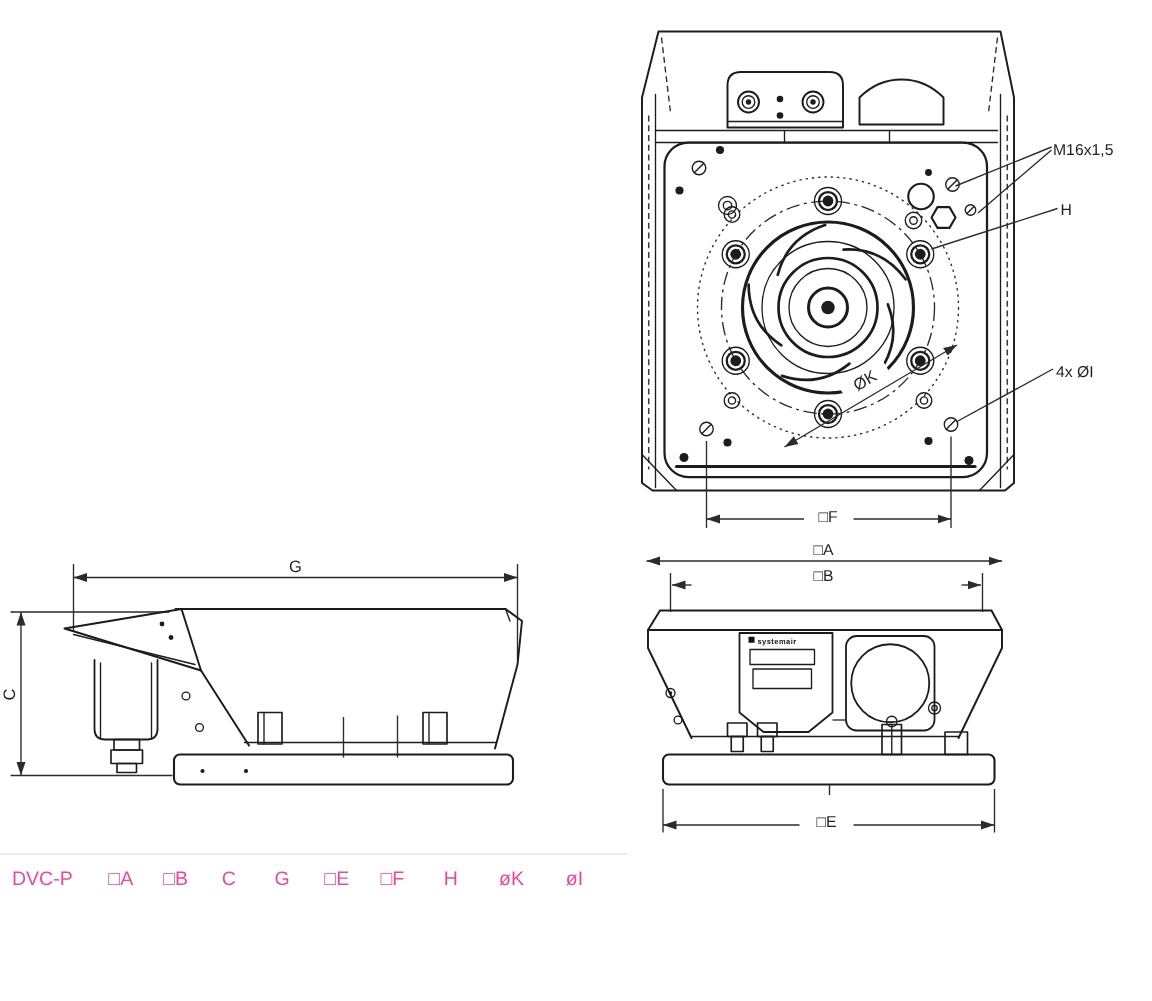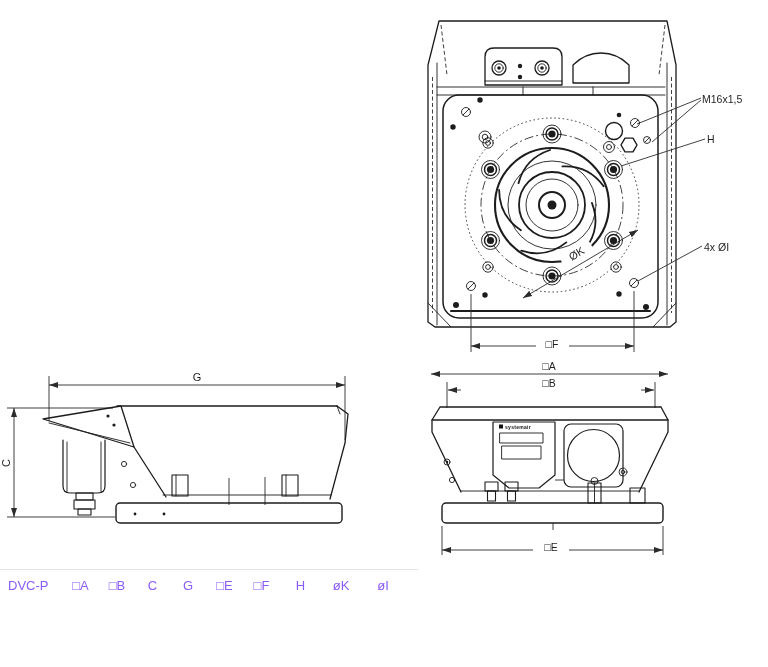--- a/index.html
+++ b/index.html
@@ -12,21 +12,21 @@
   .thk{stroke-width:2.1;}
   .fil{fill:#1c1c1c;stroke:none;}
   .dim{fill:none;stroke:#2b2b2b;stroke-width:0.9;stroke-linecap:butt;}
   .dash{stroke-dasharray:4 2.5;}
   .dashdot{stroke-dasharray:9 3 2 3;}
   .dots{stroke-dasharray:1.6 2.6;}
   .lbl{font-size:10.5px;}
   .lblB{font-size:11px;}
   .dim-table{position:absolute;left:0;top:569px;width:418px;border-top:1px solid #e4e4e6;
              font-size:13px;}
-  .thead{display:flex;height:31px;align-items:center;color:#8b5cf6;background:#fff;}
+  .thead{display:flex;height:31px;align-items:center;color:#ec4899;background:#fff;}
   .trow{display:flex;height:39px;align-items:center;color:#5c6166;background:#f7f7f8;}
   .cell{text-align:center;white-space:nowrap;}
   .c0{width:62px;text-align:left;padding-left:8px;box-sizing:border-box;}
   .c1{width:37px;} .c2{width:36px;} .c3{width:35px;} .c4{width:36px;}
   .c5{width:37px;} .c6{width:37px;} .c7{width:41px;} .c8{width:40px;} .c9{width:44px;}
 </style>
 </head>
 <body>
 
 <div class="stage">

